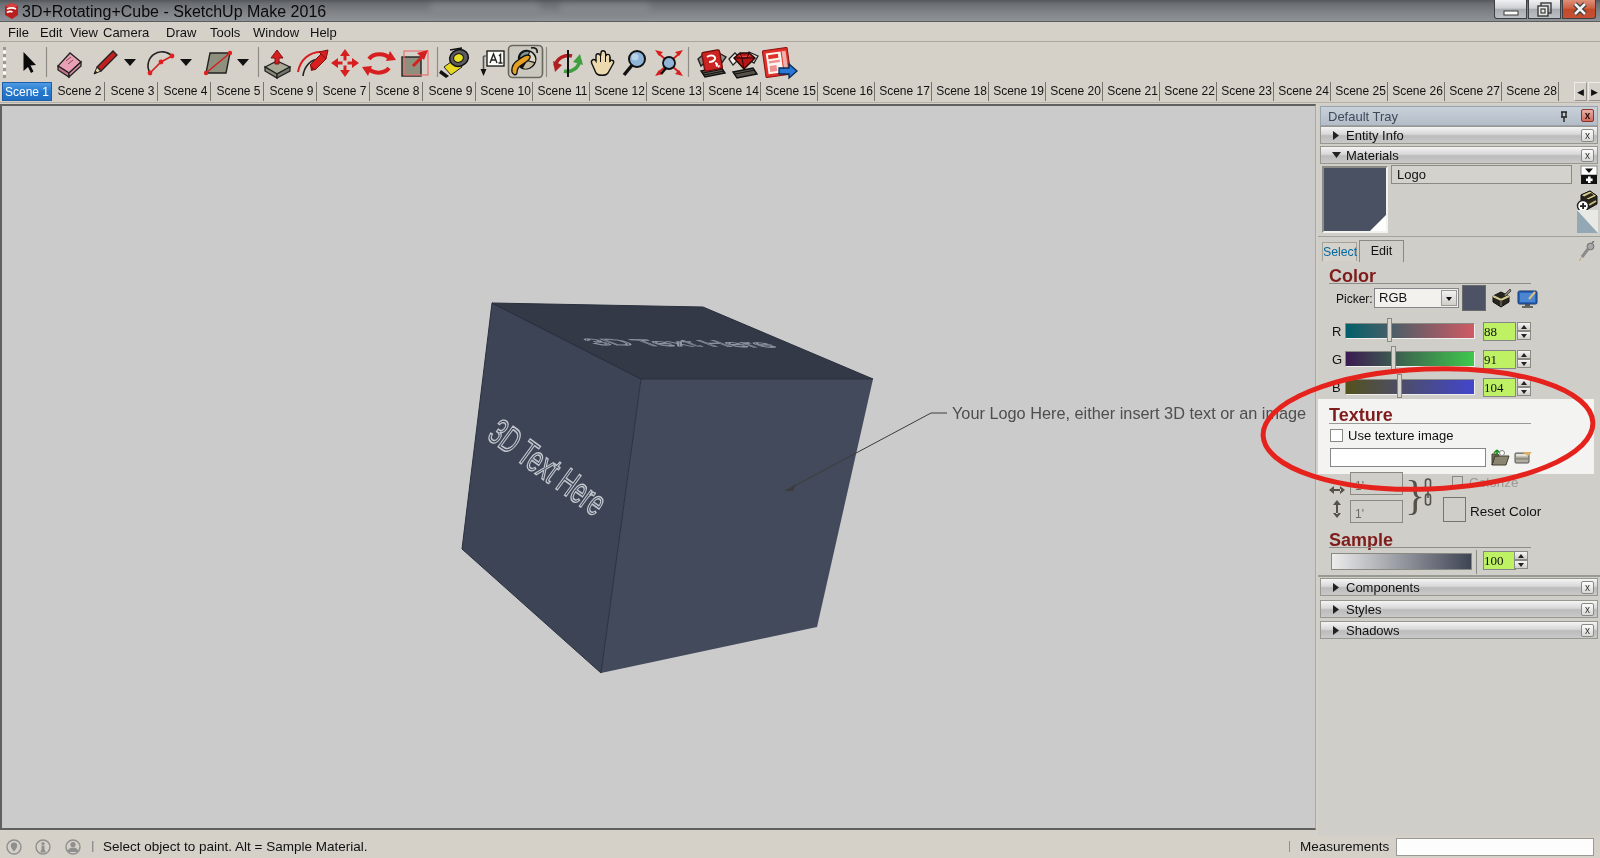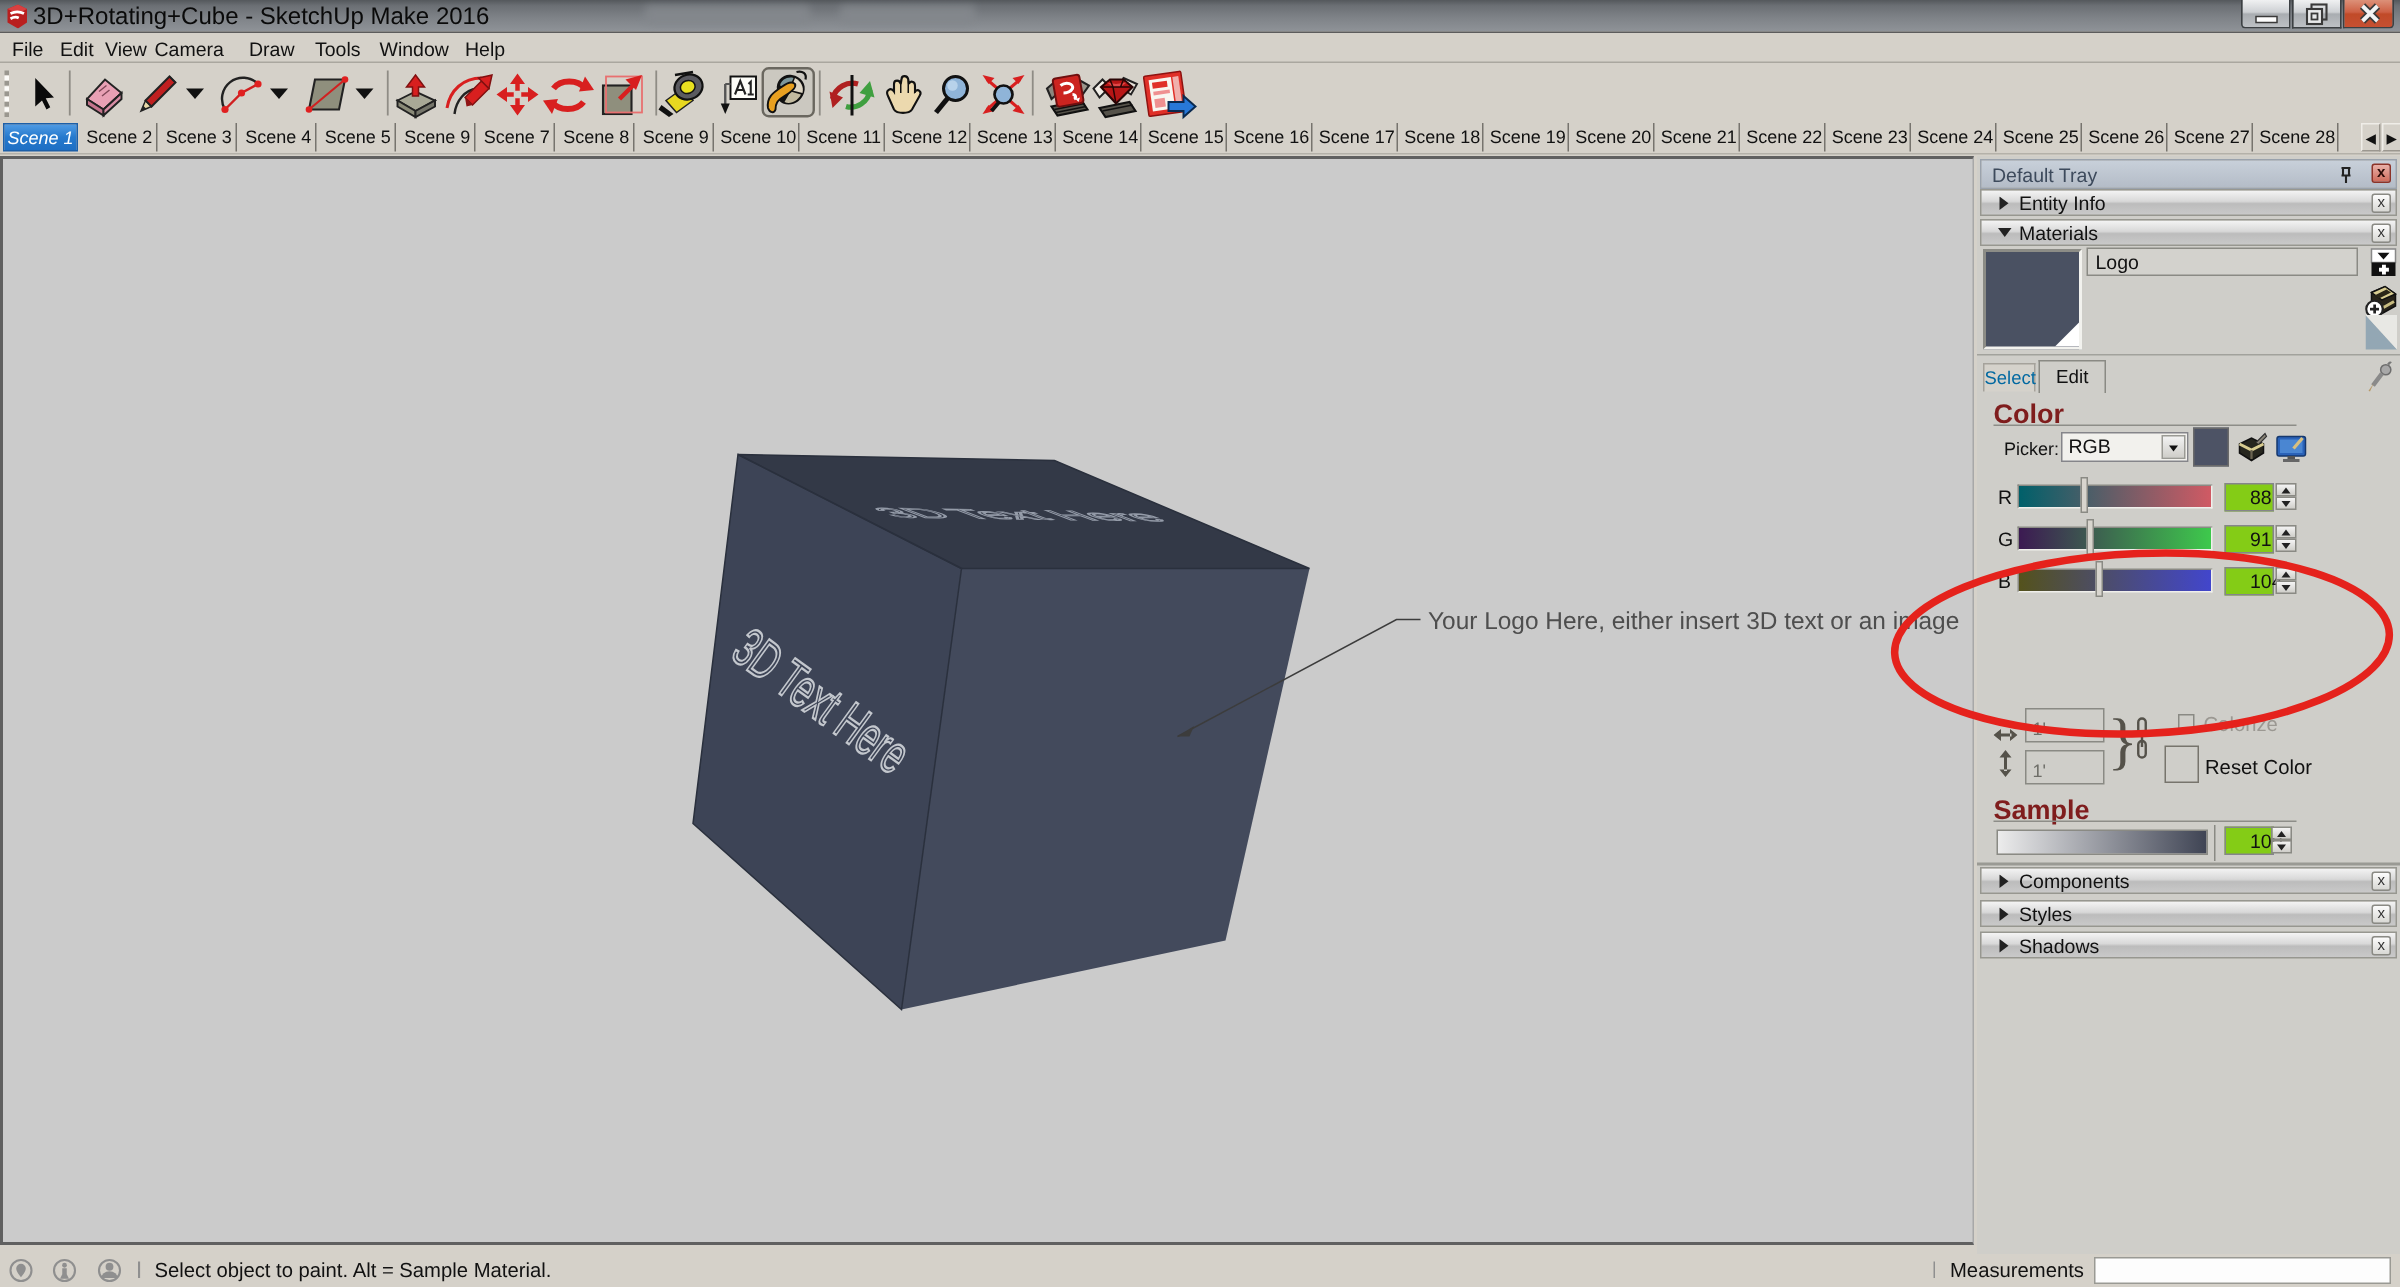--- a/index.html
+++ b/index.html
@@ -18,21 +18,21 @@
 #btn-close { background:linear-gradient(180deg,#dc9078 0%,#cd6044 45%,#c04a28 52%,#c65032 100%); }
 
 #menubar { position:absolute; left:0; top:23px; width:1600px; height:18px; background:#d5d1c9; }
 #menubar span { position:absolute; top:2px; font-size:13px; color:#111; }
 
 #toolbar { position:absolute; left:0; top:41px; width:1600px; height:39px; background:#d5d1c9; border-top:1px solid #aaa79f; }
 
 #tabs { position:absolute; left:0; top:81px; width:1600px; height:22px; background:#d5d1c9; border-bottom:1px solid #b4b1a9;}
 .tab { position:absolute; top:1px; height:19px; background:transparent; border-right:1px solid #77746e;
   font-size:12px; color:#111; text-align:center; line-height:19px; }
-.tab.active { background:linear-gradient(180deg,#4f9be4 0%,#2579cd 50%,#1e6fc4 100%); color:#fff; border:1px solid #1c5fa8;font-style:italic; }
+.tab.active { background:linear-gradient(180deg,#4f9be4 0%,#2579cd 50%,#1e6fc4 100%); color:#fff; border:1px solid #1c5fa8; }
 .tarw { position:absolute; top:1px; width:13px; height:19px; background:#d5d1c9; border:1px solid #9b978f; border-top-color:#efede8; border-left-color:#efede8;
   font-size:9px; color:#111; text-align:center; line-height:18px;}
 
 #canvas { position:absolute; left:0; top:104px; width:1316px; height:726px;
   background:#cbcbcb; border:2px solid #606060; border-right:1px solid #a8a8a8; }
 
 #tray { position:absolute; left:1318px; top:104px; width:282px; height:732px; background:#cfcec9; }
 #traycap { position:absolute; left:2px; top:2px; width:278px; height:20px;
   background:linear-gradient(180deg,#c8d0da 0%,#b4bcc7 100%); border:1px solid #9aa2ac; }
 #traycap .t { position:absolute; left:7px; top:2px; font-size:13px; color:#3d4a5c; }
@@ -57,21 +57,21 @@
 #pickerlbl { position:absolute; left:18px; top:188px; font-size:12px; color:#111; }
 #pickerdd { position:absolute; left:56px; top:184px; width:85px; height:20px; background:#f2f1ed; border:1px solid #85858a;padding-left:40px; }
 #pickerdd .v { position:absolute; left:4px; top:1px; font-size:13px; color:#111; }
 #pickerdd .b { position:absolute; right:1px; top:1px; width:16px; height:16px; background:linear-gradient(180deg,#f2f2f2,#cfcec9); border:1px solid #9a9a94; }
 #cswatch { position:absolute; left:144px; top:181px; width:24px; height:26px; background:#4d5365; border:1px solid #6a6a6a; }
 
 .srow { position:absolute; left:0; width:282px; height:28px; }
 .slbl { position:absolute; left:14px; top:3px; font-size:13px; color:#111; }
 .strack { position:absolute; left:27px; top:2px; width:130px; height:16px; border:1px solid #8a8a84; border-bottom-color:#f0efeb; border-right-color:#f0efeb; }
 .sthumb { position:absolute; top:-3px; width:5px; height:24px; background:#d8d5ce; border:1px solid #8a8a84; }
-.sval { position:absolute; left:165px; top:1px; width:33px; height:19px; background:#84cc16; border:1px solid #85858a; font-size:13px; color:#111; padding-left:16px; line-height:17px;}
+.sval { position:absolute; left:165px; top:1px; width:33px; height:19px; background:#bef264; border:1px solid #85858a; font-size:13px; color:#111; padding-left:0; line-height:17px;font-family:Liberation Serif, serif;}
 .spin { position:absolute; left:199px; top:1px; width:14px; height:19px; }
 .spin div { position:absolute; left:0; width:14px; height:9px; background:linear-gradient(180deg,#f4f4f4,#cfcec9); border:1px solid #8a8a84; font-size:6px; text-align:center; line-height:8px; color:#222;}
 
 #texbox { position:absolute; left:0; top:295px; width:276px; height:75px; background:#f3f3f1; }
 
 .ghostfield { position:absolute; width:53px; height:23px; background:#cfcec9; border:1px solid #8a8a84; font-size:12px; color:#6e6e68; padding:6px 0 0 4px; }
 
 
 #statusbar { position:absolute; left:0; top:836px; width:1600px; height:22px; background:#d5d1c9; }
 #statusbar .msg { position:absolute; left:103px; top:3px; font-size:13.5px; color:#111; }
@@ -476,20 +476,39 @@
       <div class="spin">
           <div style="top:0"><svg width="12" height="8">
               <polygon points="6,2 9,6 3,6" fill="#222"></polygon>
             </svg></div>
           <div style="top:9px"><svg width="12" height="8">
               <polygon points="3,2 9,2 6,6" fill="#222"></polygon>
             </svg></div>
         </div>
     </div>
 
+    <div id="texbox">
+      <div class="heading" style="top:6px;">Texture</div>
+      <div class="hrule" style="top:24px;background:#9a9a95"></div>
+      <div style="position:absolute;left:12px;top:30px;width:13px;height:13px;background:#fff;border:1px solid #8a8a84"></div>
+      <span style="position:absolute;left:30px;top:29px;font-size:13px;color:#111">Use texture image</span>
+      <div style="position:absolute;left:12px;top:49px;width:156px;height:19px;background:#fff;border:1px solid #85858a"></div>
+      <svg width="20" height="18" style="position:absolute;left:172px;top:50px">
+        <path d="M2 16 L5 7 L19 7 L16 16 Z" fill="#8a8570" stroke="#44402e"></path>
+        <path d="M2 16 L2 5 L8 5 L9 7 L5 7 Z" fill="#6e6a52" stroke="#44402e"></path>
+        <path d="M7 6 L7 1 M7 1 L4 4 M7 1 L10 4" stroke="#1d8a1d" stroke-width="1.6" fill="none"></path>
+        <circle cx="12" cy="4" r="2.5" fill="#fff" stroke="#888"></circle>
+      </svg>
+      <svg width="22" height="18" style="position:absolute;left:194px;top:50px">
+        <rect x="3" y="4" width="14" height="10" rx="1" fill="#b0aca0" stroke="#555"></rect>
+        <rect x="4" y="5" width="12" height="2.4" fill="#e6e2d6"></rect>
+        <rect x="4" y="9" width="12" height="1.6" fill="#8d897d"></rect>
+        <path d="M10 3 L20 3 L16 7" fill="#d8b06a"></path>
+      </svg>
+    </div>
 
     <svg width="16" height="10" style="position:absolute;left:11px;top:381px">
         <path d="M0 5 L5 1 L5 9 Z M16 5 L11 1 L11 9 Z M4 4 H12 V6 H4 Z" fill="#55524a"></path>
       </svg>
     <div class="ghostfield" style="left:32px;top:368px;">1'</div>
     <svg width="10" height="18" style="position:absolute;left:14px;top:396px">
         <path d="M5 0 L1 5 L9 5 Z M5 18 L1 13 L9 13 Z M4 4 V14 H6 V4 Z" fill="#55524a"></path>
       </svg>
     <div class="ghostfield" style="left:32px;top:396px;">1'</div>
     <span style="position:absolute;left:87px;top:367px;font-size:42px;color:#55524a;font-family:'Liberation Serif',serif">}</span>

